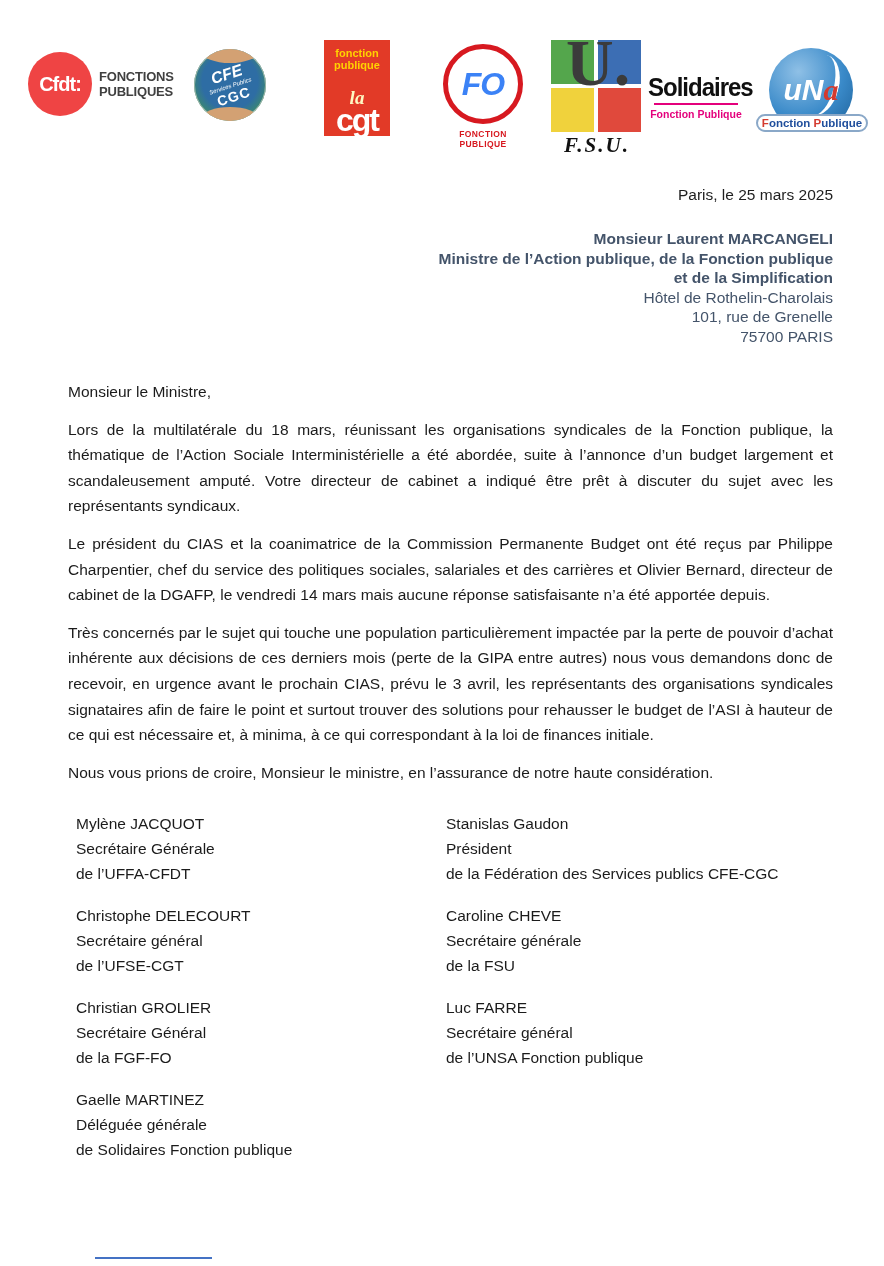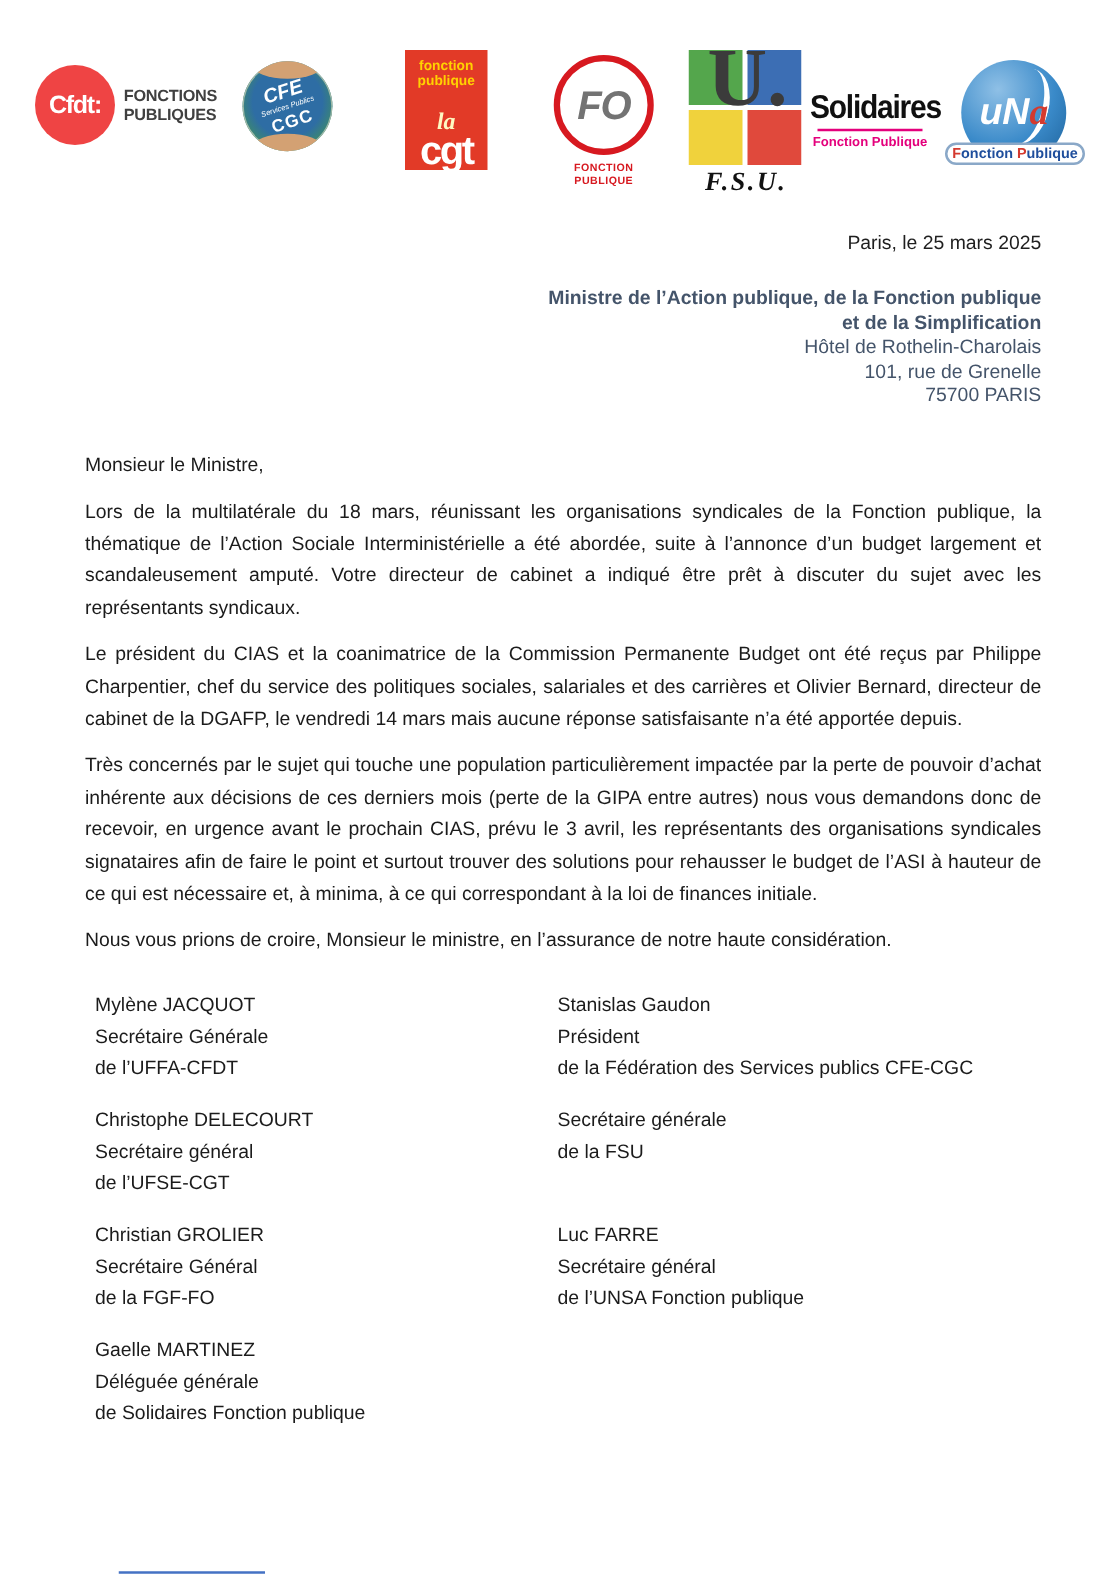--- a/index.html
+++ b/index.html
@@ -35,21 +35,21 @@
     text-align:center; box-sizing:border-box; padding-top:7px; }
   .cgt-top { color:#FFD200; font-weight:bold; font-size:11px; line-height:12px;text-align:center; }
   .cgt-script { color:#fef9c3; font-family:"Liberation Serif", serif; font-style:italic; font-weight:bold;
     font-size:19px; line-height:16px; margin-top:19px; }
   .cgt-main { color:#ffffff; font-weight:bold; font-size:32px; line-height:28px; letter-spacing:-2px; }
 
   
   .logo-fo { position:absolute; left:436px; top:44px; width:94px; text-align:center; }
   .fo-circle { width:70px; height:70px; margin:0 auto; border:5px solid #D71920; border-radius:50%;
     display:flex; align-items:center; justify-content:center; }
-  .fo-main { color:#737373; font-size:32px; font-weight:bold; font-style:italic; letter-spacing:-1px; }
+  .fo-main { color:#3b82f6; font-size:32px; font-weight:bold; font-style:italic; letter-spacing:-1px; }
   .fo-label { color:#D71920; font-size:8.5px; font-weight:bold; margin-top:5px; letter-spacing:0.4px; }
 
   
   .logo-fsu { position:absolute; left:551px; top:40px; width:92px; }
   .fsu-grid { position:relative; width:90px; height:92px; }
   .fsu-sq { position:absolute; width:43px; height:44px; }
   .fsu-tl { left:0; top:0; background:#54A64C; }
   .fsu-tr { right:0; top:0; background:#3C6EB4; }
   .fsu-bl { left:0; bottom:0; background:#F0D23C; }
   .fsu-br { right:0; bottom:0; background:#E0493C; }
@@ -157,20 +157,21 @@
       <div class="unsa-pill"><span class="unsa-red">F</span><span>onction </span><span class="unsa-red">P</span><span>ublique</span></div>
     </div>
 
   </div>
 
   <div class="content">
 
     <div class="date-line">Paris, le 25 mars 2025</div>
 
     <div class="recipient">
+      <div class="bold">Monsieur Laurent MARCANGELI</div>
       <div class="bold">Ministre de l’Action publique, de la Fonction publique</div>
       <div class="bold">et de la Simplification</div>
       <div>Hôtel de Rothelin-Charolais</div>
       <div>101, rue de Grenelle</div>
       <div>75700 PARIS</div>
     </div>
 
     <div class="letter-body">
       <p class="para left">Monsieur le Ministre,</p>
       <p class="para">Lors de la multilatérale du 18 mars, réunissant les organisations syndicales de la Fonction publique, la thématique de l’Action Sociale Interministérielle a été abordée, suite à l’annonce d’un budget largement et scandaleusement amputé. Votre directeur de cabinet a indiqué être prêt à discuter du sujet avec les représentants syndicaux.</p>
@@ -191,20 +192,21 @@
         <div>Président</div>
         <div>de la Fédération des Services publics CFE-CGC</div>
       </div>
 
       <div class="sig-block">
         <div>Christophe DELECOURT</div>
         <div>Secrétaire général</div>
         <div>de l’UFSE-CGT</div>
       </div>
       <div class="sig-block">
+        <div>Caroline CHEVE</div>
         <div>Secrétaire générale</div>
         <div>de la FSU</div>
       </div>
 
       <div class="sig-block">
         <div>Christian GROLIER</div>
         <div>Secrétaire Général</div>
         <div>de la FGF-FO</div>
       </div>
       <div class="sig-block">

